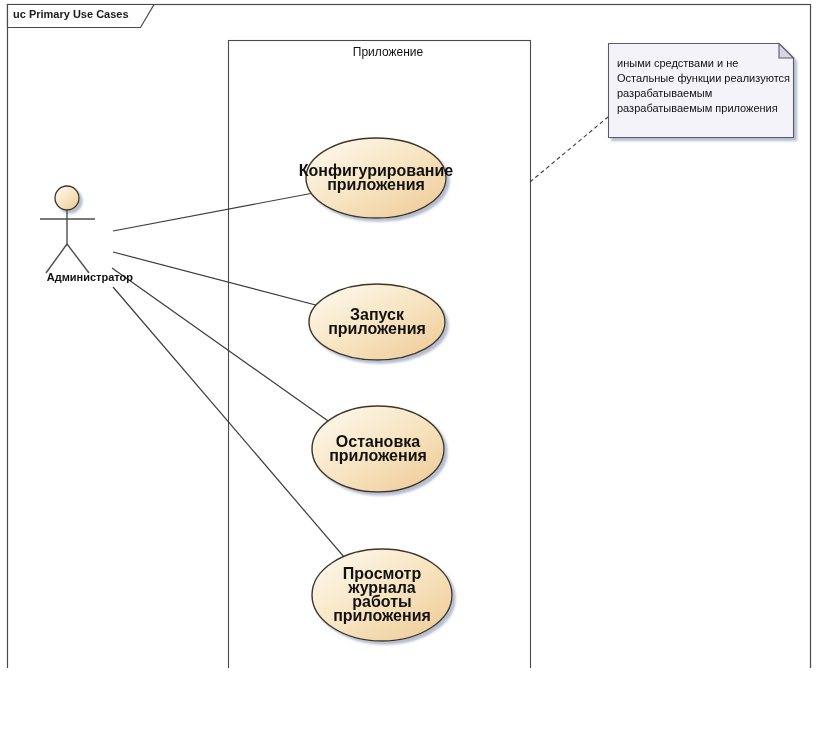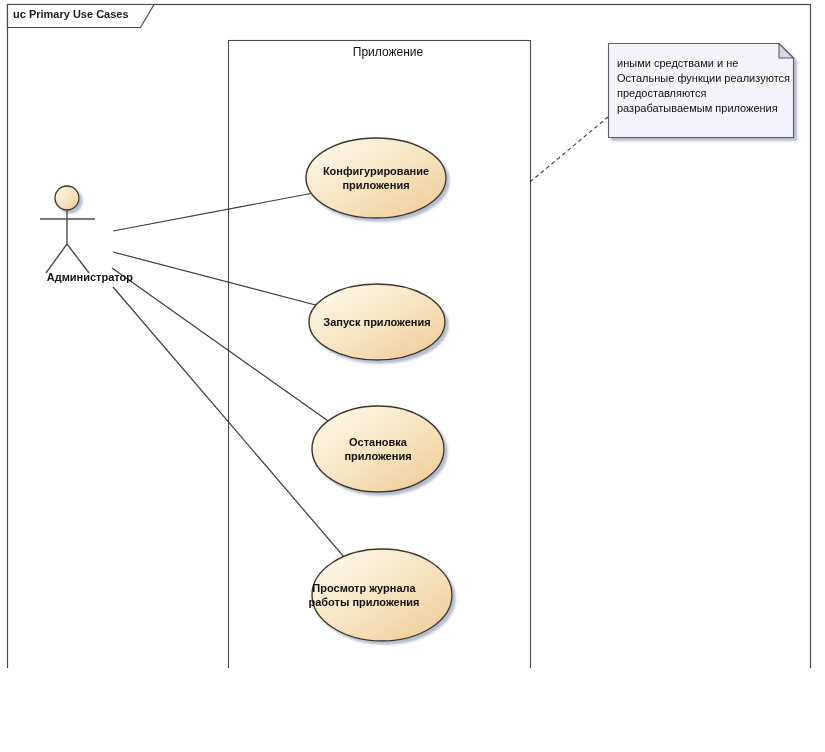--- a/index.html
+++ b/index.html
@@ -20,26 +20,26 @@
     white-space: nowrap;
   }
   .boundary-label {
     left: 228px; top: 45px; width: 302px;
     font-size: 12px; text-align: center; color: #111; padding-left: 9px;
   }
   .uc-label {
     display: flex; align-items: center; justify-content: center;
     text-align: center;
     width: 130px; height: 56px;
-    font-size: 11px; font-weight: bold; line-height: 14px; color: #111;
+    font-size: 16px; font-weight: bold; line-height: 14px; color: #111;
   }
   .uc1 { left: 311px; top: 150px; }
   .uc2 { left: 312px; top: 294px; }
   .uc3 { left: 326px; top: 421px; width: 104px; }
-  .uc4 { left: 299px; top: 567px; }
+  .uc4 { left: 317px; top: 567px; }
   .actor-label {
     left: 3px; top: 271px; width: 130px;
     text-align: right;
     font-size: 11px; font-weight: bold; color: #111;
     white-space: nowrap;
   }
   .note-text {
     left: 617px; top: 56px;
     font-size: 11px; line-height: 15px; color: #111;
   }
@@ -105,17 +105,17 @@
   <div class="lbl uc-label uc1">Конфигурирование приложения</div>
   <div class="lbl uc-label uc2">Запуск приложения</div>
   <div class="lbl uc-label uc3">Остановка приложения</div>
   <div class="lbl uc-label uc4">Просмотр журнала работы приложения</div>
 
   <div class="lbl actor-label">Администратор</div>
 
   <div class="lbl note-text">
     <div>иными средствами и не</div>
     <div>Остальные функции реализуются</div>
-    <div>предоставляются</div>
+    <div>разрабатываемым</div>
     <div>разрабатываемым приложения</div>
   </div>
 
 </div>
 
 </body></html>

